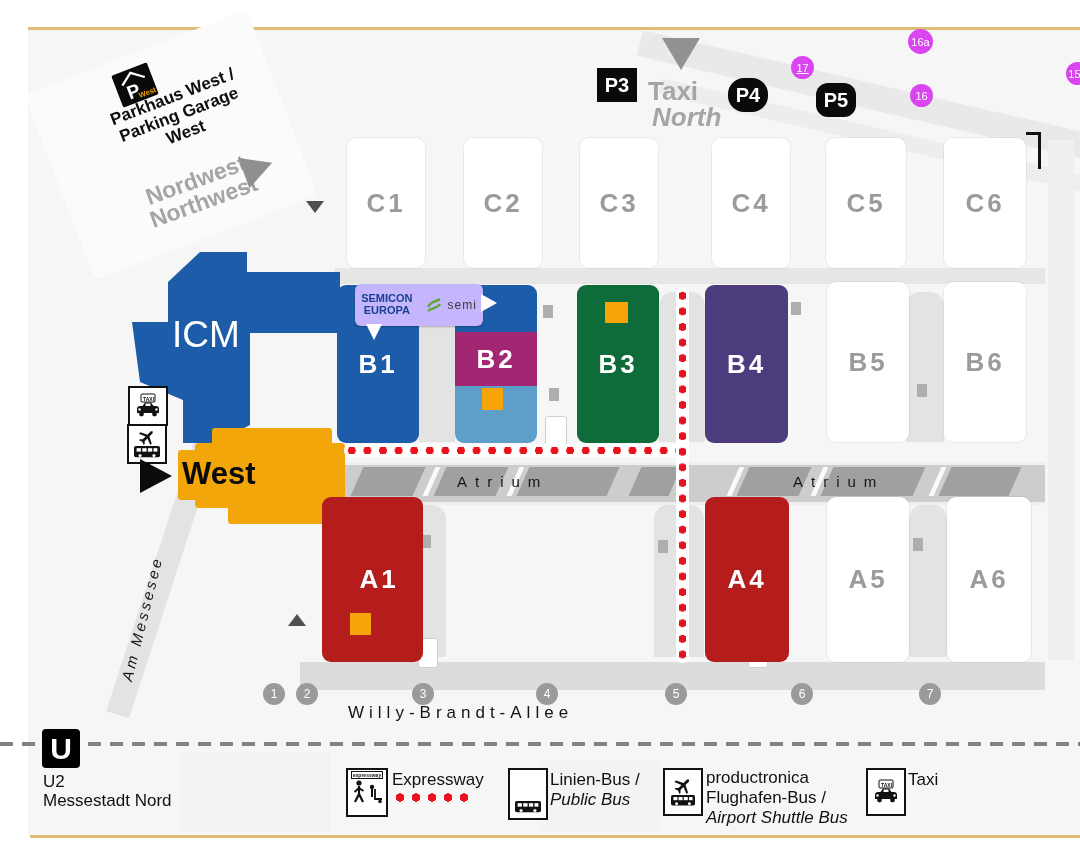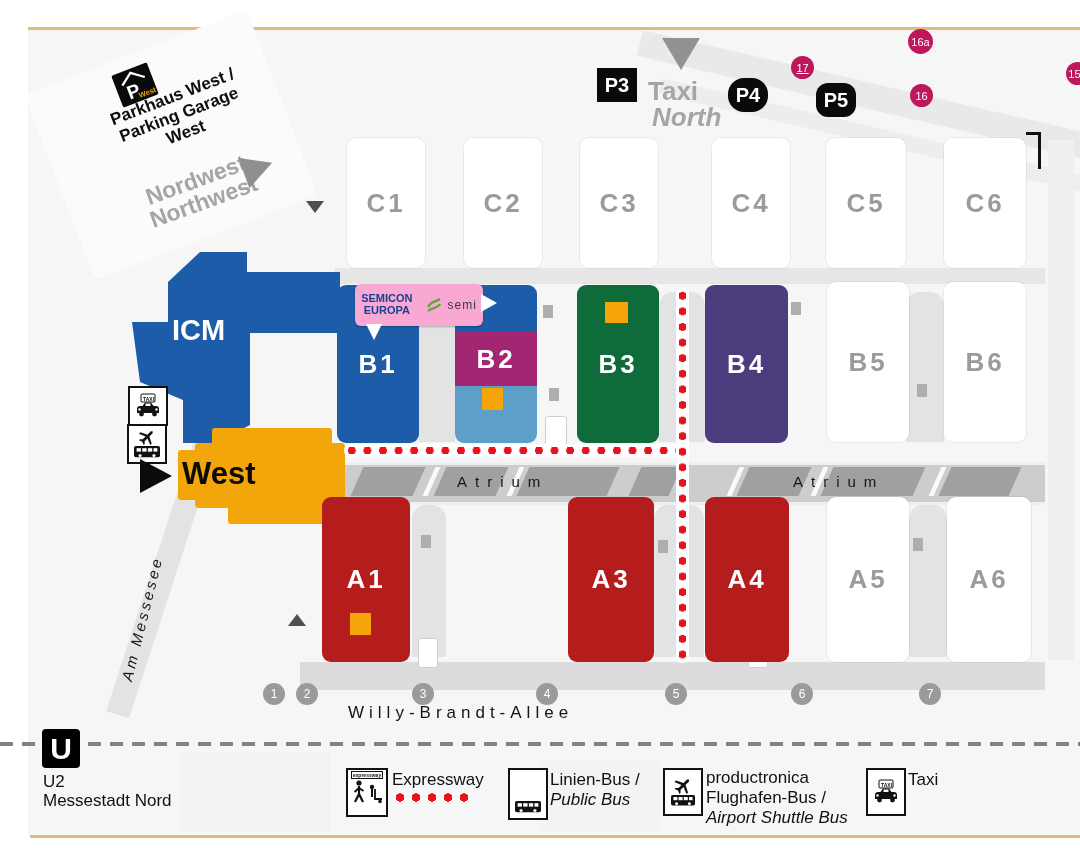--- a/index.html
+++ b/index.html
@@ -37,21 +37,21 @@
   
   .atrium-band{left:345px;top:462px;width:700px;height:37px;background:#cdcdcd;
     border-top:3px solid #efefef;border-bottom:3px solid #efefef;z-index:3;overflow:hidden;}
   .atr-seg{position:absolute;top:2px;height:29px;width:62px;background:#a0a0a0;transform:skewX(-24deg);}
   .atr-slash{position:absolute;top:2px;height:29px;width:5px;background:#fafafa;transform:skewX(-24deg);}
   .atrium-label{position:absolute;top:8px;font-size:15px;letter-spacing:8px;color:#161616;z-index:2;}
 
   
   .pbadge{background:#0a0a0a;color:#fff;font-weight:bold;font-size:20px;display:flex;
     align-items:center;justify-content:center;z-index:6;}
-  .gate{background:#be185d;color:#fff;font-size:11px;border-radius:50%;display:flex;
+  .gate{background:#d946ef;color:#fff;font-size:11px;border-radius:50%;display:flex;
     align-items:center;justify-content:center;z-index:6;}
   .stnum{width:22px;height:22px;background:#9a9a9a;color:#fff;font-size:12px;border-radius:50%;
     display:flex;align-items:center;justify-content:center;z-index:6;}
 
   
   .tri-right-black{width:0;height:0;border-top:17px solid transparent;border-bottom:17px solid transparent;
     border-left:32px solid #0c0c0c;z-index:7;}
   .tri-right-gray{width:0;height:0;border-top:16px solid transparent;border-bottom:16px solid transparent;
     border-left:30px solid #8f8f8f;z-index:4;transform:rotate(-20deg);}
   .tri-down-gray{width:0;height:0;border-left:19px solid transparent;border-right:19px solid transparent;
@@ -150,34 +150,34 @@
   <div class="abs hall white" style="left:347px;top:138px;width:78px;height:130px;">C1</div>
   <div class="abs hall white" style="left:464px;top:138px;width:78px;height:130px;">C2</div>
   <div class="abs hall white" style="left:580px;top:138px;width:78px;height:130px;">C3</div>
   <div class="abs hall white" style="left:712px;top:138px;width:78px;height:130px;">C4</div>
   <div class="abs hall white" style="left:826px;top:138px;width:80px;height:130px;">C5</div>
   <div class="abs hall white" style="left:944px;top:138px;width:82px;height:130px;">C6</div>
 
   <svg class="abs" style="left:120px;top:248px;z-index:4;" width="230" height="200" viewBox="0 0 230 200">
     <polygon points="80,4 127,4 127,24 220,24 220,85 130,85 130,177 95,195 63,195 63,152 20,134 12,74 48,74 48,34" fill="var(--hall-b-blue)"></polygon>
   </svg>
-  <div class="abs" style="left:172px;top:314px;font-size:29px;font-weight:bold;color:#fff;z-index:5;">ICM</div>
+  <div class="abs" style="left:172px;top:314px;font-size:37px;font-weight:normal;color:#fff;z-index:5;">ICM</div>
 
   <div class="abs hall blue" style="left:337px;top:285px;width:82px;height:158px;">B1</div>
   <div class="abs band" style="left:455px;top:285px;width:82px;height:47px;background:var(--hall-b-blue);border-radius:9px 9px 0 0;"></div>
   <div class="abs band" style="left:455px;top:332px;width:82px;height:54px;background:var(--b2-magenta);display:flex;align-items:center;justify-content:center;color:#fff;font-weight:bold;font-size:26px;letter-spacing:3px;">B2</div>
   <div class="abs band" style="left:455px;top:386px;width:82px;height:57px;background:var(--b2-light-blue);border-radius:0 0 9px 9px;"></div>
   <div class="abs marker-sq" style="left:482px;top:388px;width:21px;height:22px;"></div>
   <div class="abs hall green" style="left:577px;top:285px;width:82px;height:158px;">B3</div>
   <div class="abs marker-sq" style="left:605px;top:302px;width:23px;height:21px;"></div>
   <div class="abs hall purple" style="left:705px;top:285px;width:83px;height:158px;">B4</div>
   <div class="abs hall white" style="left:827px;top:282px;width:82px;height:160px;">B5</div>
   <div class="abs hall white" style="left:944px;top:282px;width:82px;height:160px;">B6</div>
 
-  <div class="abs" style="left:355px;top:284px;width:128px;height:42px;background:#f9a8d4;border-radius:6px;z-index:9;display:flex;align-items:center;justify-content:center;gap:6px;box-shadow:0 1px 2px rgba(0,0,0,0.25);">
+  <div class="abs" style="left:355px;top:284px;width:128px;height:42px;background:#c4b5fd;border-radius:6px;z-index:9;display:flex;align-items:center;justify-content:center;gap:6px;box-shadow:0 1px 2px rgba(0,0,0,0.25);">
     <div style="text-align:center;font-weight:bold;font-size:11px;line-height:1.05;color:var(--semicon-blue);">
       <div>SEMICON</div>
       <div>EUROPA</div>
     </div>
     <div style="width:1px;height:24px;background:#c2c2c2;"></div>
     <svg width="16" height="16" viewBox="0 0 16 16">
       <path d="M2,10 C5,4 10,5 14,2" fill="none" stroke="var(--semi-green)" stroke-width="2.4"></path>
       <path d="M2,14 C6,10 11,12 14,7" fill="none" stroke="var(--semi-green)" stroke-width="2.4"></path>
     </svg>
     <span style="font-size:12px;color:#3a3a3a;letter-spacing:1px;">semi</span>
@@ -234,23 +234,22 @@
         <rect x="9.5" y="2.5" width="5" height="4" fill="#fff"></rect>
       <rect x="16" y="2.5" width="5" height="4" fill="#fff"></rect>
         <rect x="22.5" y="2.5" width="4.5" height="4" fill="#fff"></rect>
       <circle cx="7" cy="11" r="1.8" fill="#fff"></circle>
         <circle cx="23" cy="11" r="1.8" fill="#fff"></circle>
     </svg>
   </div>
 
   <div class="abs" style="left:57px;top:610px;width:170px;transform:rotate(-76deg);text-align:center;font-size:15px;font-style:italic;letter-spacing:3px;color:#151515;z-index:4;">Am Messesee</div>
 
-  <div class="abs hall red" style="left:322px;top:497px;width:88px;height:165px;">A1</div>
+  <div class="abs hall red" style="left:322px;top:497px;width:88px;height:165px;padding-left:13px;">A1</div>
   <div class="abs marker-sq" style="left:350px;top:613px;width:21px;height:22px;"></div>
-  <div class="abs hall red" style="left:568px;top:497px;width:86px;height:165px;">A3</div>
   <div class="abs hall red" style="left:705px;top:497px;width:84px;height:165px;">A4</div>
   <div class="abs hall white" style="left:827px;top:497px;width:82px;height:165px;">A5</div>
   <div class="abs hall white" style="left:947px;top:497px;width:84px;height:165px;">A6</div>
   <div class="abs tri-up-sm" style="left:288px;top:614px;"></div>
 
   <div class="abs stnum" style="left:263px;top:683px;">1</div>
   <div class="abs stnum" style="left:296px;top:683px;">2</div>
   <div class="abs stnum" style="left:412px;top:683px;">3</div>
   <div class="abs stnum" style="left:536px;top:683px;">4</div>
   <div class="abs stnum" style="left:665px;top:683px;">5</div>

